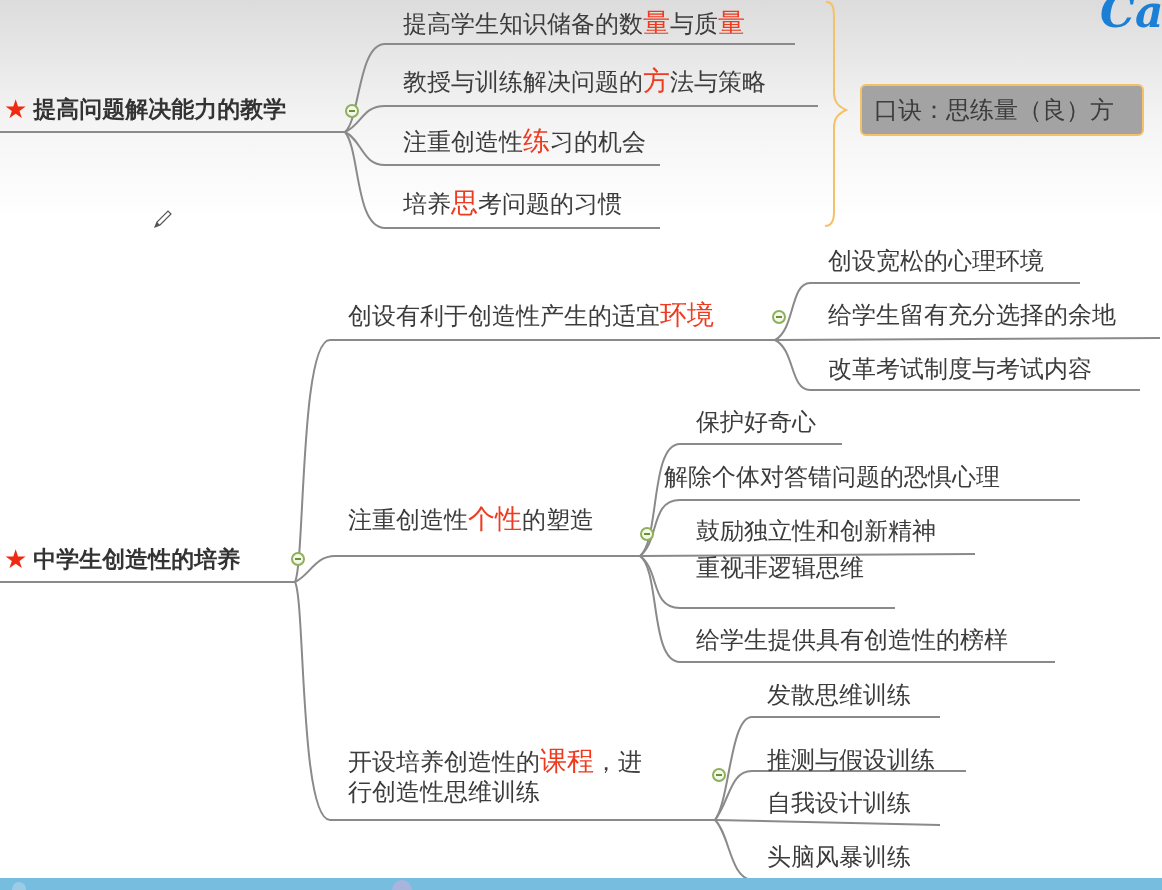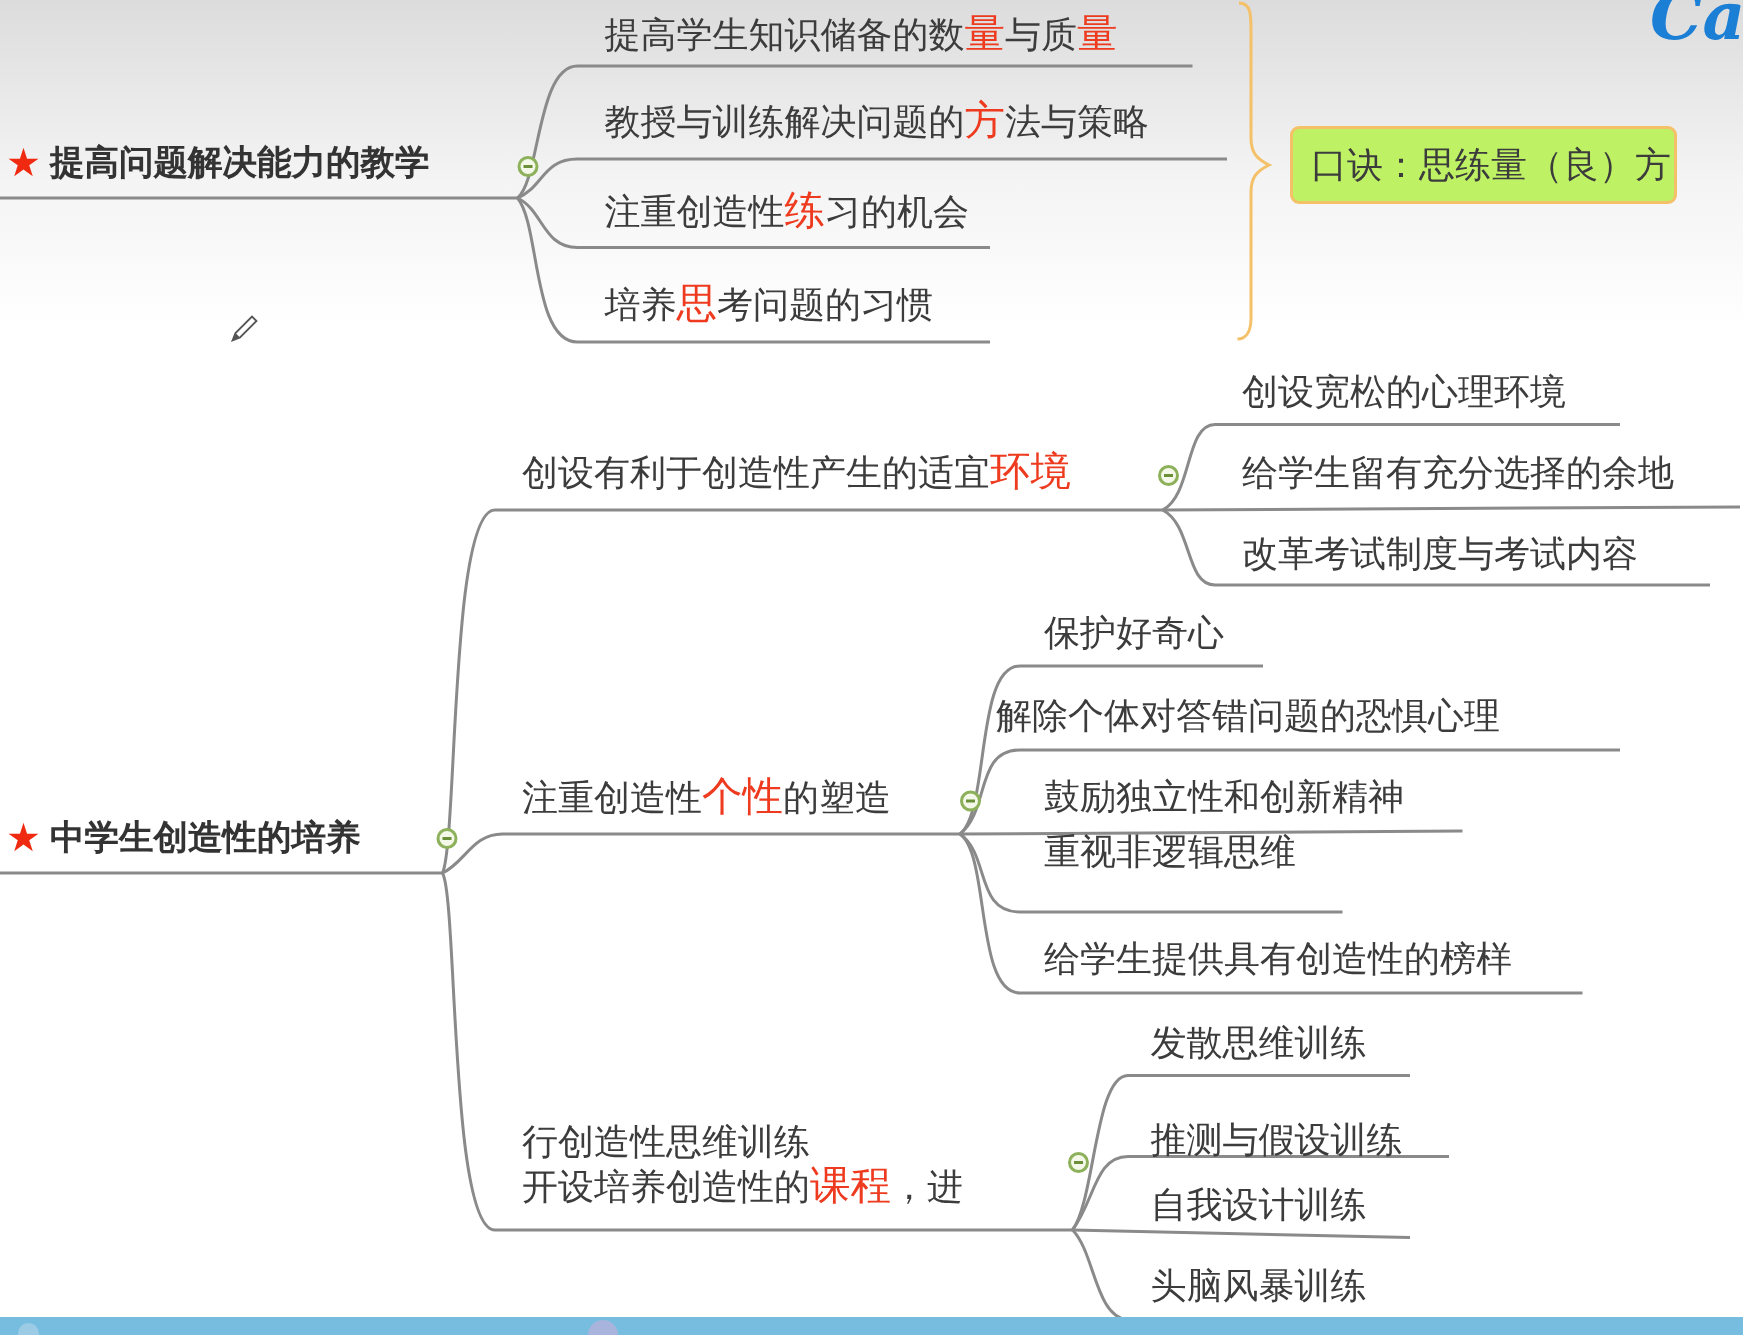--- a/index.html
+++ b/index.html
@@ -15,22 +15,22 @@
   .root { font-weight:bold; font-size:23px; color:#333; display:flex; align-items:center; }
   .star { color:#f02a10; font-size:26px; margin-right:6px; line-height:26px; }
   .collapse {
     position:absolute; width:14px; height:14px; border-radius:50%;
     border:2px solid #8db05a; background:#f3f8e8; box-sizing:border-box;
   }
   .collapse::after {
     content:""; position:absolute; left:2px; right:2px; top:4px; height:2px; background:#6c8f3a;
   }
   .note {
-    position:absolute; left:860px; top:84px; width:258px; height:52px; box-sizing:border-box;
-    border:2px solid #f4c068; border-radius:6px; background:#bef264;
+    position:absolute; left:860px; top:84px; width:284px; height:52px; box-sizing:border-box;
+    border:2px solid #f4c068; border-radius:6px; background:#a3a3a3;
     font-size:24px; line-height:48px; padding-left:12px; color:#3c3c3c;
   }
   .bottom-bar { position:absolute; left:0; top:878px; width:1162px; height:12px; background:#76bde0; }
   .bar-dot1 { position:absolute; left:12px; top:882px; width:14px; height:14px; border-radius:50%; background:#9ccbe6; }
   .bar-dot2 { position:absolute; left:392px; top:880px; width:20px; height:20px; border-radius:50%; background:#a9b4dc; }
   .logo { position:absolute; left:1100px; top:-14px; font-size:44px; font-style:italic; font-weight:bold; color:#1c7fd6; font-family:"DejaVu Serif", serif; }
   .pencil { position:absolute; left:152px; top:208px; width:22px; height:22px; }
 </style>
 </head>
 <body>
@@ -105,33 +105,33 @@
 <div class="collapse" style="left:291px; top:552px;"></div>
 
 <div class="node" style="left:348px; top:300px;">
   <span>创设有利于创造性产生的适宜</span><span class="hl">环境</span>
 </div>
 <div class="collapse" style="left:772px; top:310px;"></div>
 <div class="node" style="left:828px; top:246px;">创设宽松的心理环境</div>
 <div class="node" style="left:828px; top:300px;">给学生留有充分选择的余地</div>
 <div class="node" style="left:828px; top:354px;">改革考试制度与考试内容</div>
 
-<div class="node" style="left:348px; top:517px;">
+<div class="node" style="left:348px; top:504px;">
   <span>注重创造性</span><span class="hl">个性</span><span>的塑造</span>
 </div>
 <div class="collapse" style="left:640px; top:527px;"></div>
 <div class="node" style="left:696px; top:407px;">保护好奇心</div>
 <div class="node" style="left:664px; top:462px;">解除个体对答错问题的恐惧心理</div>
 <div class="node" style="left:696px; top:516px;text-align:center;">鼓励独立性和创新精神</div>
 <div class="node" style="left:696px; top:553px;">重视非逻辑思维</div>
-<div class="node" style="left:696px; top:625px;font-family:Liberation Serif, serif;">给学生提供具有创造性的榜样</div>
+<div class="node" style="left:696px; top:625px;">给学生提供具有创造性的榜样</div>
 
 <div class="node" style="left:348px; top:746px;">
+  <div><span>开设培养创造性的</span><span class="hl">课程</span><span>，进</span></div>
   <div>行创造性思维训练</div>
-  <div><span>开设培养创造性的</span><span class="hl">课程</span><span>，进</span></div>
 </div>
 <div class="collapse" style="left:712px; top:768px;"></div>
 <div class="node" style="left:767px; top:680px;">发散思维训练</div>
 <div class="node" style="left:767px; top:734px;margin-top:11px;">推测与假设训练</div>
 <div class="node" style="left:767px; top:788px;">自我设计训练</div>
 <div class="node" style="left:767px; top:842px;">头脑风暴训练</div>
 
 <div class="bottom-bar"></div>
 <div class="bar-dot1"></div>
 <div class="bar-dot2"></div>

